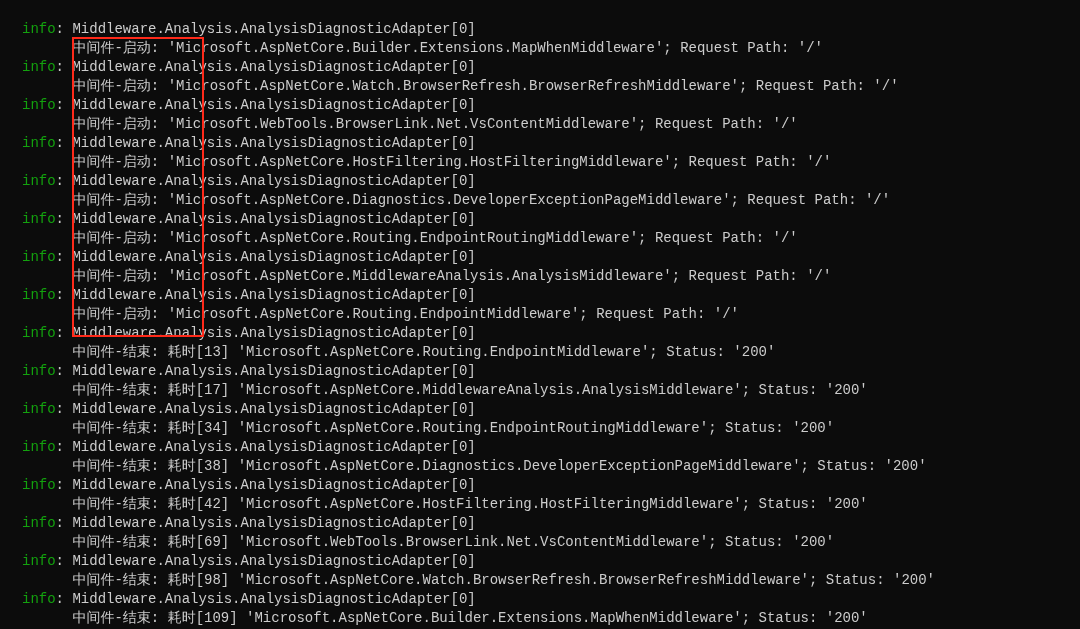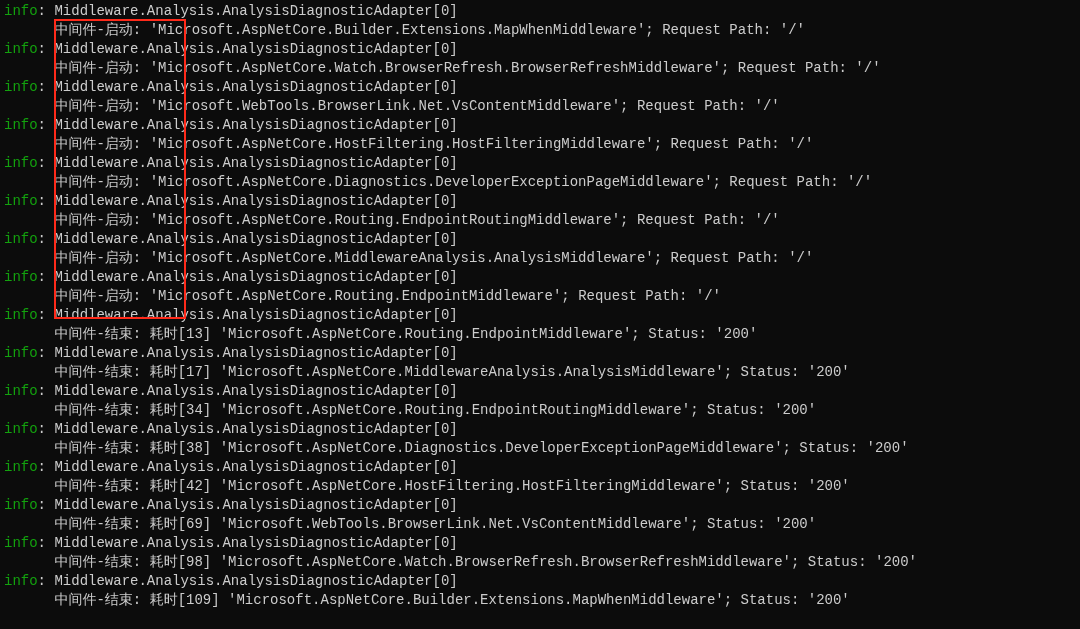--- a/index.html
+++ b/index.html
@@ -4,21 +4,21 @@
 <style>
   html, body {
     margin: 0;
     padding: 0;
     background: #0c0c0c;
     width: 1080px;
     height: 629px;
     overflow: hidden;
   }
   pre.console {
-    margin: 0;
+    margin: 18px;
     padding: 2px 4px;
     font-family: "NSimSun", "SimSun", "Consolas", "Courier New", monospace;
     font-size: 14px;
     line-height: 19px;
     color: #cccccc;
     white-space: pre;
     position: relative;
   }
   .l { display: block; }
   .info { color: #13a10e; }

